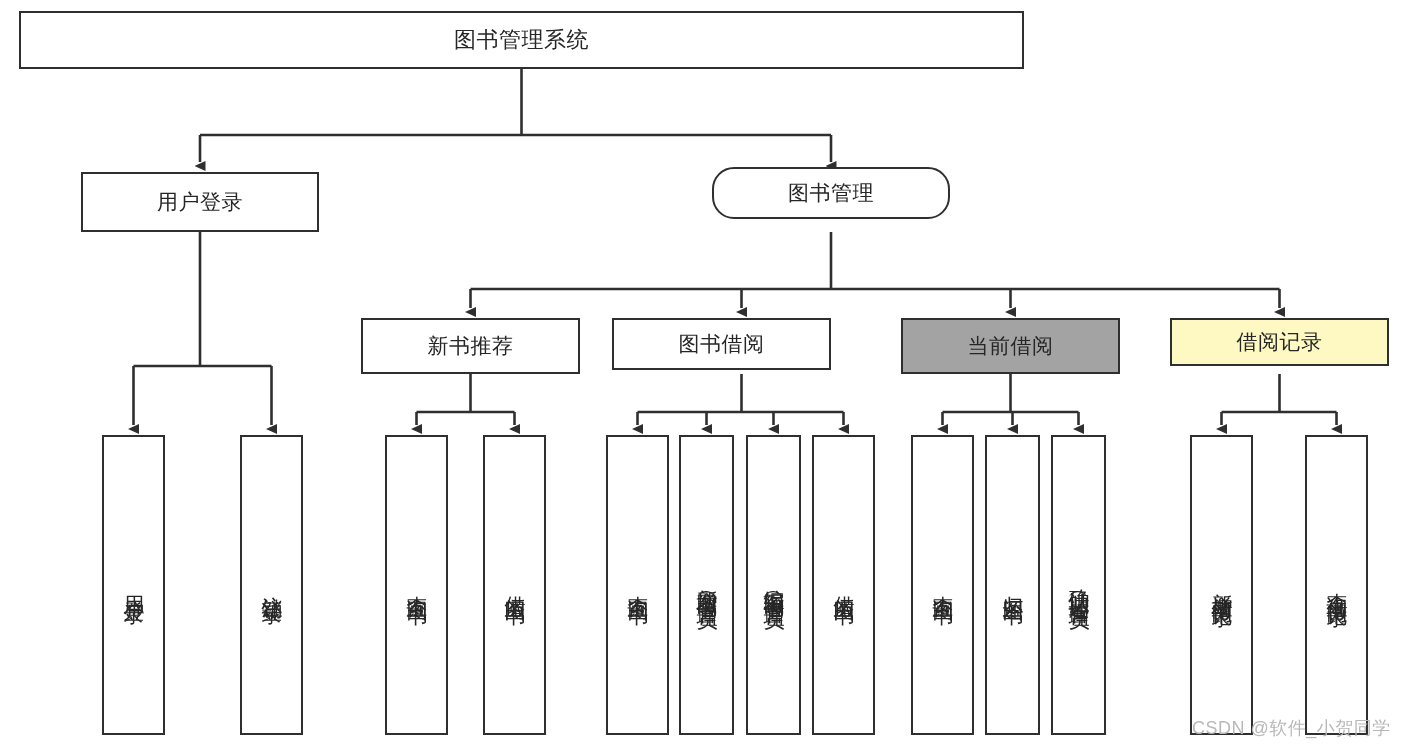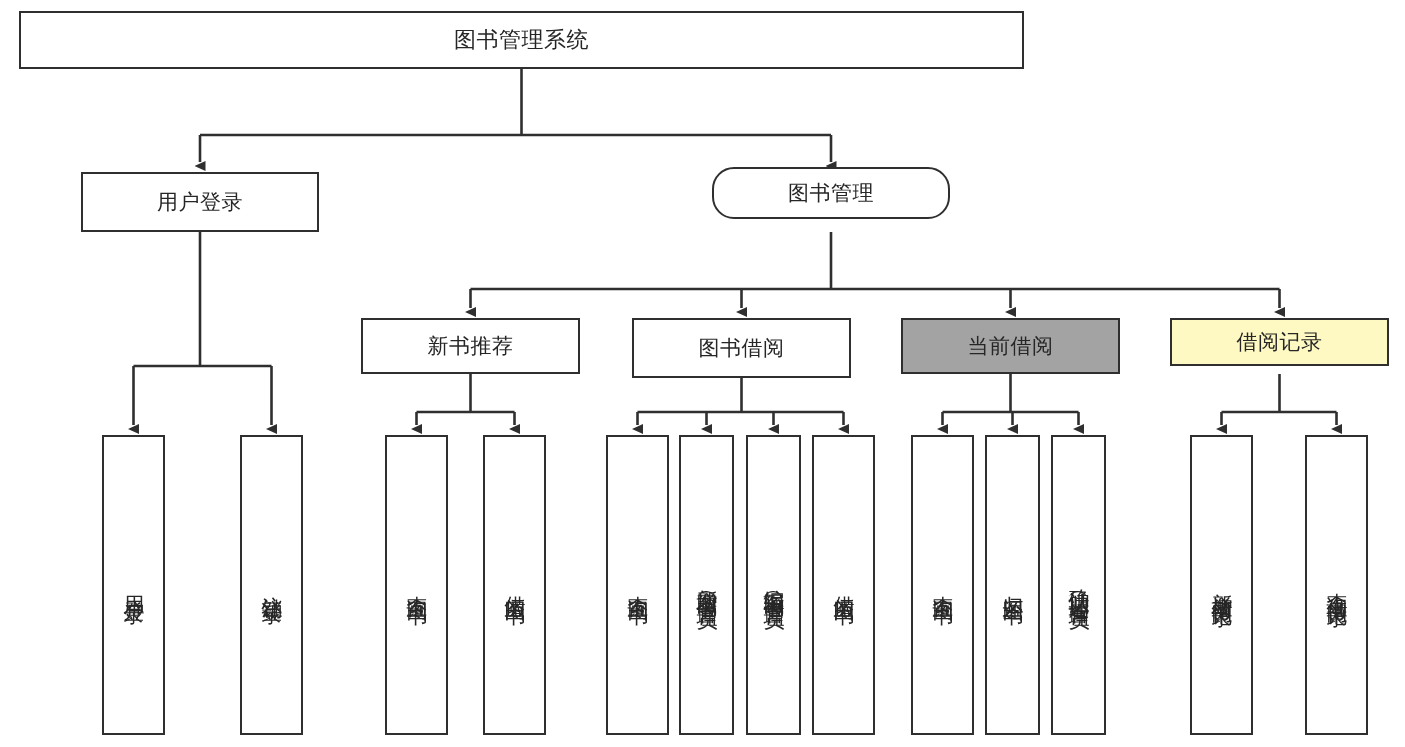--- a/index.html
+++ b/index.html
@@ -111,21 +111,21 @@
       </div>
       <div class="node-box" style="left: 81px; top: 172px; width: 238px; height: 60px; border-color: rgb(47, 47, 47); background: rgb(255, 255, 255);">
         <span class="node-label" style="color: rgb(38, 38, 38);">用户登录</span>
       </div>
       <div class="node-box" style="left: 712px; top: 167px; width: 238px; height: 52px; border-color: rgb(47, 47, 47); background: rgb(255, 255, 255); border-radius: 22px;">
         <span class="node-label" style="color: rgb(38, 38, 38);">图书管理</span>
       </div>
       <div class="node-box" style="left: 361px; top: 318px; width: 219px; height: 56px; border-color: rgb(47, 47, 47); background: rgb(255, 255, 255);">
         <span class="node-label" style="color: rgb(38, 38, 38);">新书推荐</span>
       </div>
-      <div class="node-box" style="left: 632px; top: 318px; width: 219px; height: 60px; border-color: rgb(47, 47, 47); background: rgb(255, 255, 255);">
+      <div class="node-box" style="left: 612px; top: 318px; width: 219px; height: 52px; border-color: rgb(47, 47, 47); background: rgb(255, 255, 255);">
         <span class="node-label" style="color: rgb(38, 38, 38);">图书借阅</span>
       </div>
       <div class="node-box" style="left: 901px; top: 318px; width: 219px; height: 56px; border-color: rgb(47, 47, 47); background: #a3a3a3;">
         <span class="node-label" style="color: rgb(38, 38, 38);">当前借阅</span>
       </div>
       <div class="node-box" style="left: 1170px; top: 318px; width: 219px; height: 48px; border-color: rgb(47, 47, 47); background: #fef9c3;">
         <span class="node-label" style="color: rgb(38, 38, 38);">借阅记录</span>
       </div>
       <div class="node-box vertical" style="left: 102px; top: 435px; width: 63px; height: 300px; border-color: rgb(47, 47, 47); background: rgb(255, 255, 255);">
         <span class="node-label" style="color: rgb(38, 38, 38);">用户登录</span>
@@ -161,14 +161,15 @@
         <span class="node-label" style="color: rgb(38, 38, 38);">确认归还（管理员）</span>
       </div>
       <div class="node-box vertical" style="left: 1190px; top: 435px; width: 63px; height: 300px; border-color: rgb(47, 47, 47); background: rgb(255, 255, 255);">
         <span class="node-label" style="color: rgb(38, 38, 38);">新增借阅记录</span>
       </div>
       <div class="node-box vertical" style="left: 1305px; top: 435px; width: 63px; height: 300px; border-color: rgb(47, 47, 47); background: rgb(255, 255, 255);">
         <span class="node-label" style="color: rgb(38, 38, 38);">查询借阅记录</span>
       </div>
     </div>
 
+  <div class="watermark" style="left:1192px; top:716px;">CSDN @软件_小贺同学</div>
 
 </div>
 
 </body></html>

